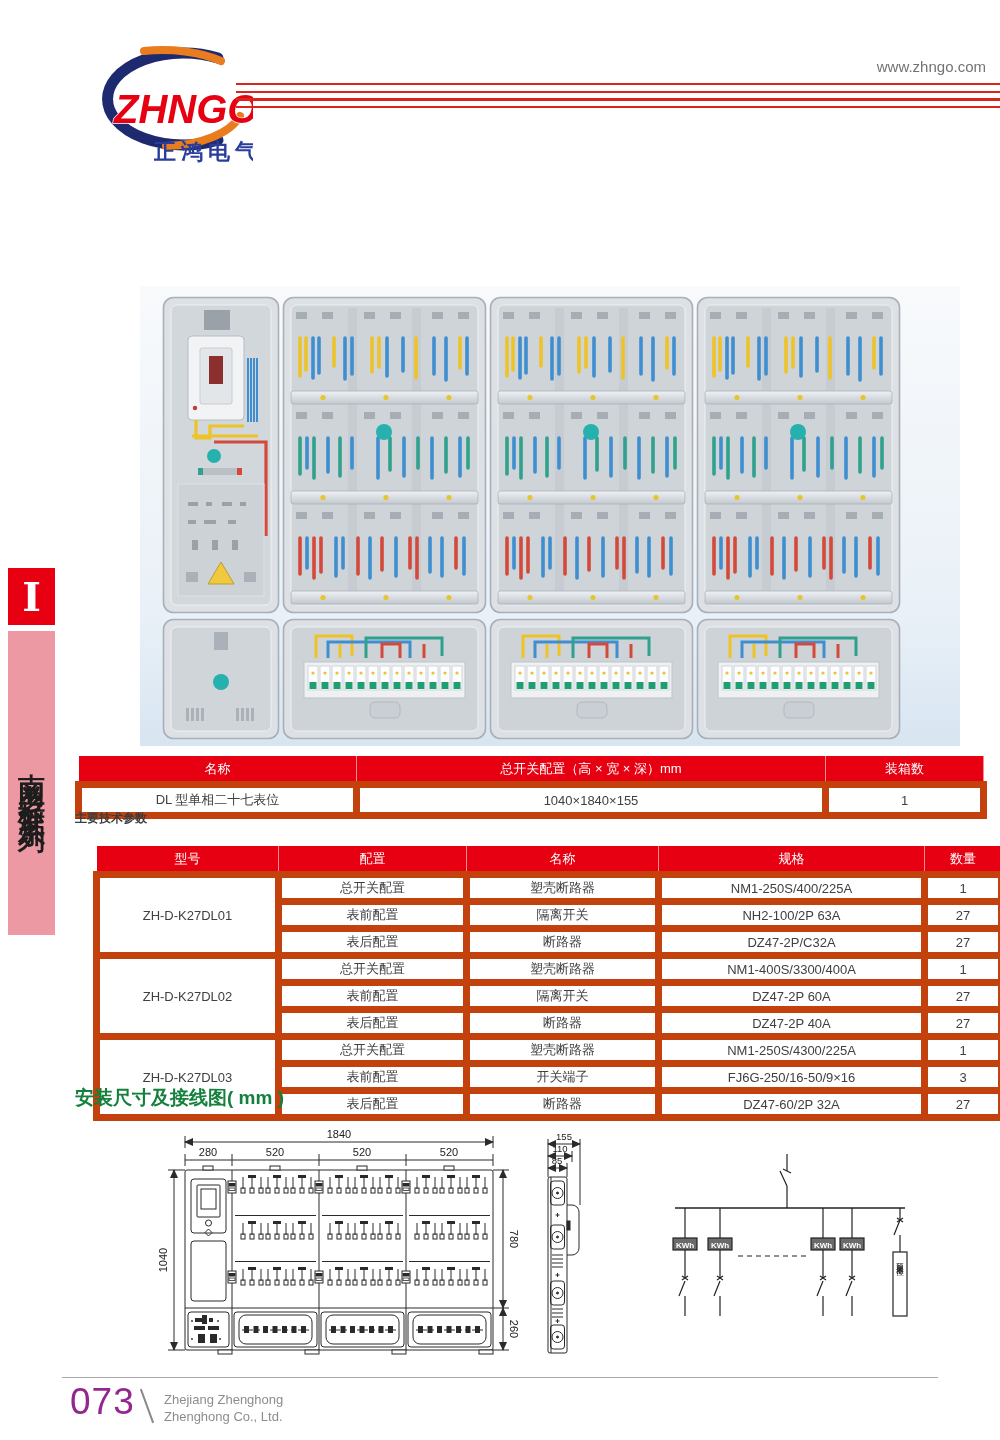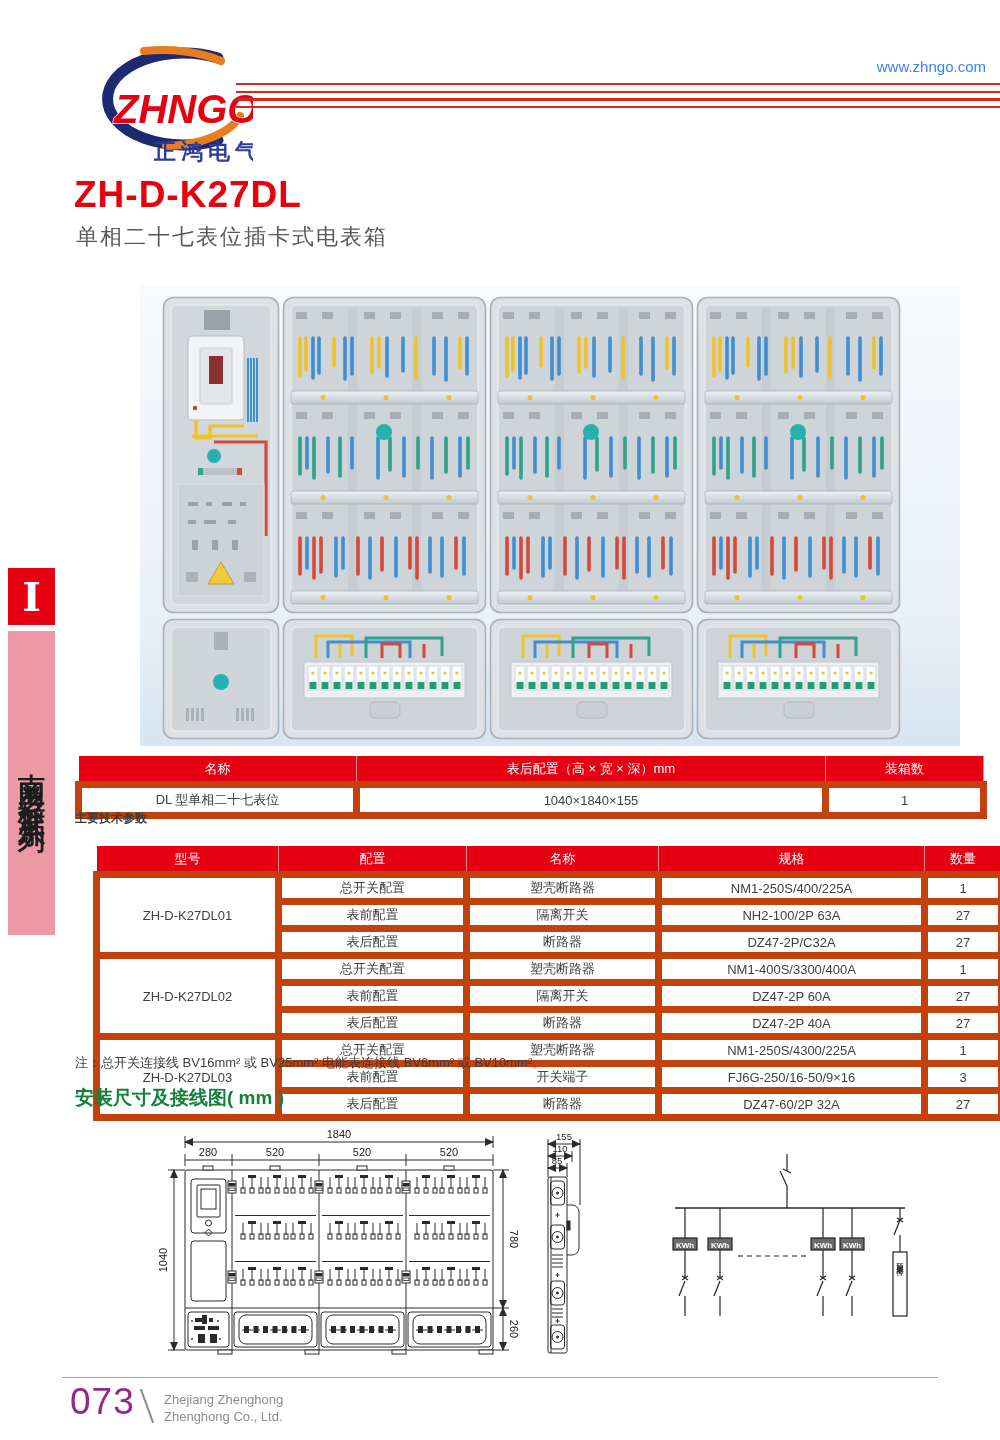--- a/index.html
+++ b/index.html
@@ -5,21 +5,21 @@
   html,body{margin:0;padding:0;background:#ffffff;}
   .page{position:relative;width:1000px;height:1440px;background:#fff;overflow:hidden;
         font-family:"Liberation Sans",sans-serif;color:#333;}
   .abs{position:absolute;}
   
   .idxbox{left:8px;top:568px;width:47px;height:57px;background:#e60012;display:flex;align-items:center;justify-content:center;}
   .idxbox span{font-family:"DejaVu Serif",serif;font-weight:bold;font-size:40px;color:#fff;}
   .seriesbar{left:8px;top:631px;width:47px;height:304px;background:#ec99a3;display:flex;align-items:center;justify-content:center;}
   .vtext{writing-mode:vertical-rl;text-orientation:upright;letter-spacing:9px;font-size:27px;font-weight:600;color:#1d1d1d;}
   
-  .website{right:14px;top:58px;font-size:15px;color:#3b82f6;}
+  .website{right:14px;top:58px;font-size:15px;color:#737373;}
   .rl{height:2.4px;background:#d8251d;margin-bottom:5.2px;}
   .model{left:74px;top:174px;font-size:37px;font-weight:bold;color:#e8000d;letter-spacing:1px;}
   .subtitle{left:76px;top:222px;font-size:22px;color:#5a5858;letter-spacing:2px;}
   
   .h-spec{left:75px;top:810px;font-size:12px;font-weight:bold;color:#3c3c3c;}
   .note{left:75px;top:1054px;font-size:13px;color:#3c3c3c;}
   .h-install{left:75px;top:1085px;font-size:19px;font-weight:bold;color:#15803d;}
   
   table{border-collapse:collapse;table-layout:fixed;}
   .t1{left:75px;top:755px;width:905px;}
@@ -57,22 +57,20 @@
 
   <div class="abs website">www.zhngo.com</div>
 
   <div class="abs" style="left:236px;top:83px;width:764px">
     <div class="rl"></div>
     <div class="rl"></div>
     <div class="rl"></div>
     <div class="rl"></div>
   </div>
 
-  <div class="abs model">ZH-D-K27DL</div>
-  <div class="abs subtitle">单相二十七表位插卡式电表箱</div>
 
   <svg class="abs" style="left:140px;top:286px" width="820" height="460" viewBox="0 0 820 460">
     <defs>
       <linearGradient id="pbg" x1="0" y1="0" x2="0" y2="1">
         <stop offset="0" stop-color="#f8fafc"></stop>
           <stop offset="0.72" stop-color="#e9f0f7"></stop>
           <stop offset="1" stop-color="#d7e5f1"></stop>
       </linearGradient>
       <linearGradient id="sil" x1="0" y1="0" x2="0" y2="1">
         <stop offset="0" stop-color="#eef1f4"></stop>
@@ -258,21 +256,21 @@
 
   <table class="t1 abs">
     <colgroup>
         <col style="width:278px">
         <col style="width:469px">
         <col style="width:158px">
       </colgroup>
     <tbody>
         <tr>
       <th>名称</th>
-      <th>表后配置（高 × 宽 × 深）mm</th>
+      <th>总开关配置（高 × 宽 × 深）mm</th>
       <th>装箱数</th>
     </tr>
     <tr>
       <td>DL 型单相二十七表位</td>
       <td>1040×1840×155</td>
       <td>1</td>
     </tr>
   </tbody>
     </table>
 
@@ -347,21 +345,20 @@
     </tr>
     <tr>
       <td>表后配置</td>
       <td>断路器</td>
       <td>DZ47-60/2P 32A</td>
       <td>27</td>
     </tr>
   </tbody>
     </table>
 
-  <div class="abs note">注：总开关连接线 BV16mm² 或 BV25mm² 电能表连接线 BV6mm² 或 BV10mm²。</div>
   <div class="abs h-install">安装尺寸及接线图( mm )</div>
 
   <svg class="abs" style="left:150px;top:1125px" width="370" height="250" viewBox="0 0 370 250">
     <defs>
       <marker id="ar" markerWidth="9" markerHeight="8" refX="8" refY="4" orient="auto-start-reverse">
         <path d="M0,0 L9,4 L0,8 z" fill="#2a2a2a"></path>
         </marker>
       <g id="munit" stroke="#2a2a2a" stroke-width="1" fill="none">
         <rect x="8" y="0" width="8" height="3" fill="#2a2a2a" stroke="none"></rect>
         <line x1="3" y1="2" x2="3" y2="14"></line>

